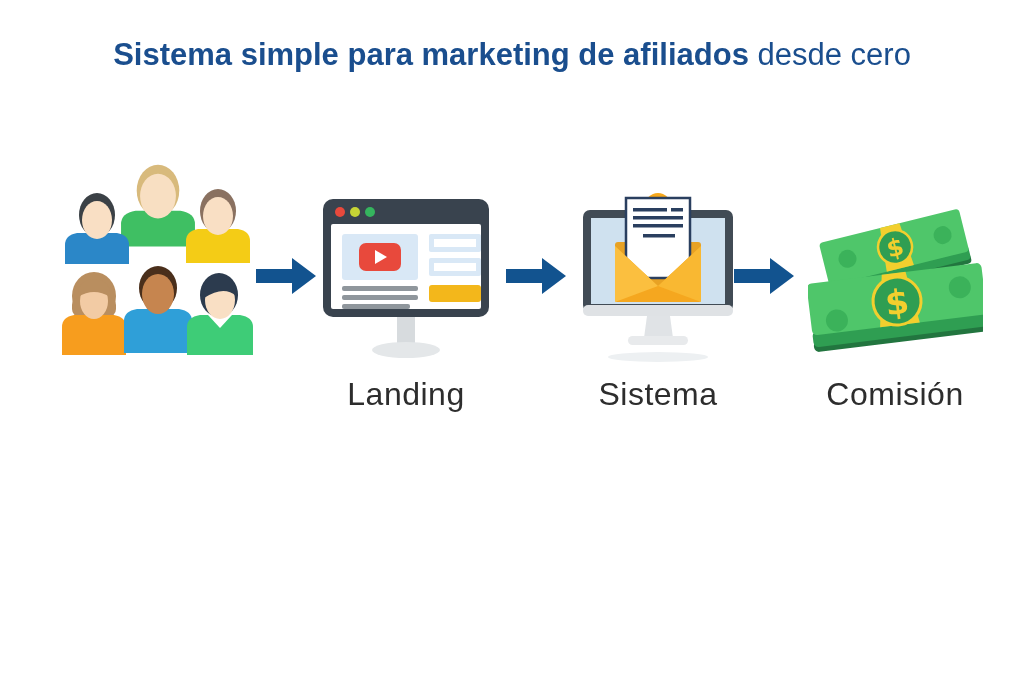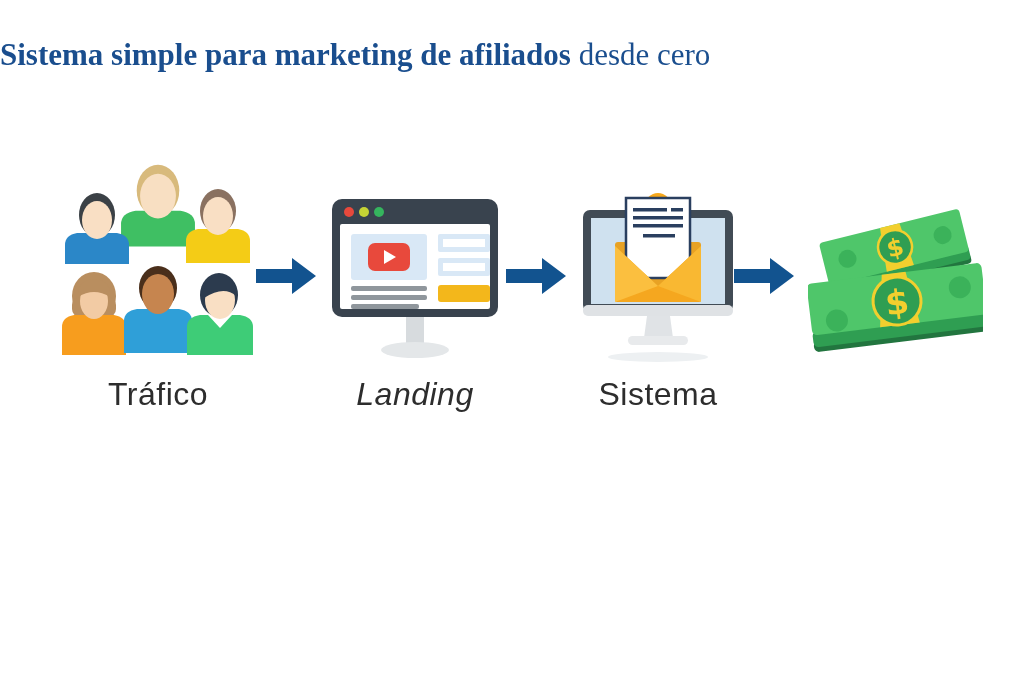--- a/index.html
+++ b/index.html
@@ -1,34 +1,34 @@
 <!DOCTYPE html>
 <html style="--background: #ffffff; --title-blue: #1a4e8e; --arrow-blue: #12538f; --label-dark: #2d2d2d; --youtube-red: #e8493c; --button-yellow: #f3b71b; --envelope-orange: #f5a71f; --money-green: #4fc66a; --money-green-dark: #2f9e52; --band-yellow: #f2cf2e;"><head>
 <meta charset="utf-8">
 <style>
   html,body{margin:0;padding:0;background:#fff;}
   .canvas{
     position:relative;width:1024px;height:683px;background:var(--background,#fff);
     overflow:hidden;font-family:"Liberation Sans",sans-serif;
   }
   .title{
-    position:absolute;top:36px;left:0;width:100%;text-align:left;
-    font-size:31px;line-height:1.2;color:var(--title-blue,#1a4e8e);margin:0;font-weight:400;font-family:Liberation Serif, serif;
+    position:absolute;top:36px;left:0;width:100%;text-align:center;
+    font-size:31px;line-height:1.2;color:var(--title-blue,#1a4e8e);margin:0;font-weight:400;
   }
   .title .bold{font-weight:700;}
   .flow{position:absolute;top:148px;left:0;width:100%;height:300px;}
   .step{position:absolute;text-align:center;}
   .icon-box{height:214px;display:flex;align-items:flex-end;justify-content:center;}
   .step-label{
     margin-top:14px;font-size:32px;font-weight:400;color:var(--label-dark,#2d2d2d);
     letter-spacing:0.5px;
   }
   .arrow{position:absolute;top:108px;width:62px;height:40px;}
   .step-traffic{left:55px;width:206px;}
-  .step-landing{left:310px;width:210px;font-style:italic;}
+  .step-landing{left:301px;width:210px;}
   .step-emails{left:553px;width:210px;}
   .step-commission{left:788px;width:214px;}
   .arrow-1{left:256px;}
   .arrow-2{left:506px;}
   .arrow-3{left:734px;}
   svg{display:block;}
 </style>
 </head>
 <body>
 
@@ -82,21 +82,20 @@
           <g transform="translate(163,152)">
             <ellipse cx="-1" cy="-4" rx="19" ry="22" fill="#2c3b4e"></ellipse>
             <rect x="-7" y="6" width="14" height="14" fill="#f4d4b2"></rect>
             <path d="M-33,56 L-33,28 Q-33,18 -20,16 L20,16 Q33,18 33,28 L33,56 Z" fill="#3ecc77"></path>
             <path d="M-12,16 L0,29 L12,16 Z" fill="#ffffff"></path>
             <ellipse cx="0" cy="1" rx="15" ry="19" fill="#f9dfc4"></ellipse>
             <path d="M-16,-8 A16,15 0 0 1 16,-8 L16,-3 Q4,-14 -16,-1 Z" fill="#2c3b4e"></path>
           </g>
         </svg>
       </div>
-      <div class="step-label">Tráfico</div>
     </div>
 
     <div class="arrow arrow-1">
       <svg width="62" height="40" viewBox="0 0 62 40">
           <polygon points="0,13 36,13 36,2 60,20 36,38 36,27 0,27" style="fill:var(--arrow-blue,#12538f)"></polygon>
         </svg>
     </div>
 
     <div class="step step-landing">
       <div class="icon-box">
@@ -181,16 +180,17 @@
             <rect x="-88" y="12" width="176" height="16" rx="5" style="fill:var(--money-green-dark,#2f9e52)"></rect>
             <rect x="-88" y="-36" width="176" height="52" rx="5" style="fill:var(--money-green,#4fc66a)"></rect>
             <circle cx="-62" cy="4" r="11" fill="#3bb25a"></circle>
             <circle cx="64" cy="-14" r="11" fill="#3bb25a"></circle>
             <polygon points="-12,-36 12,-36 20,16 -20,16" style="fill:var(--band-yellow,#f2cf2e)"></polygon>
             <circle cx="0" cy="-8" r="24" style="fill:var(--money-green-dark,#2f9e52)" stroke="#f2cf2e" stroke-width="3"></circle>
             <text x="0" y="-7" text-anchor="middle" dominant-baseline="central" font-family="DejaVu Sans, sans-serif" font-size="34" font-weight="bold" fill="#f2cf2e">$</text>
           </g>
         </svg>
       </div>
+      <div class="step-label">Comisión</div>
     </div>
 
   </div>
 </div>
 
 </body></html>

